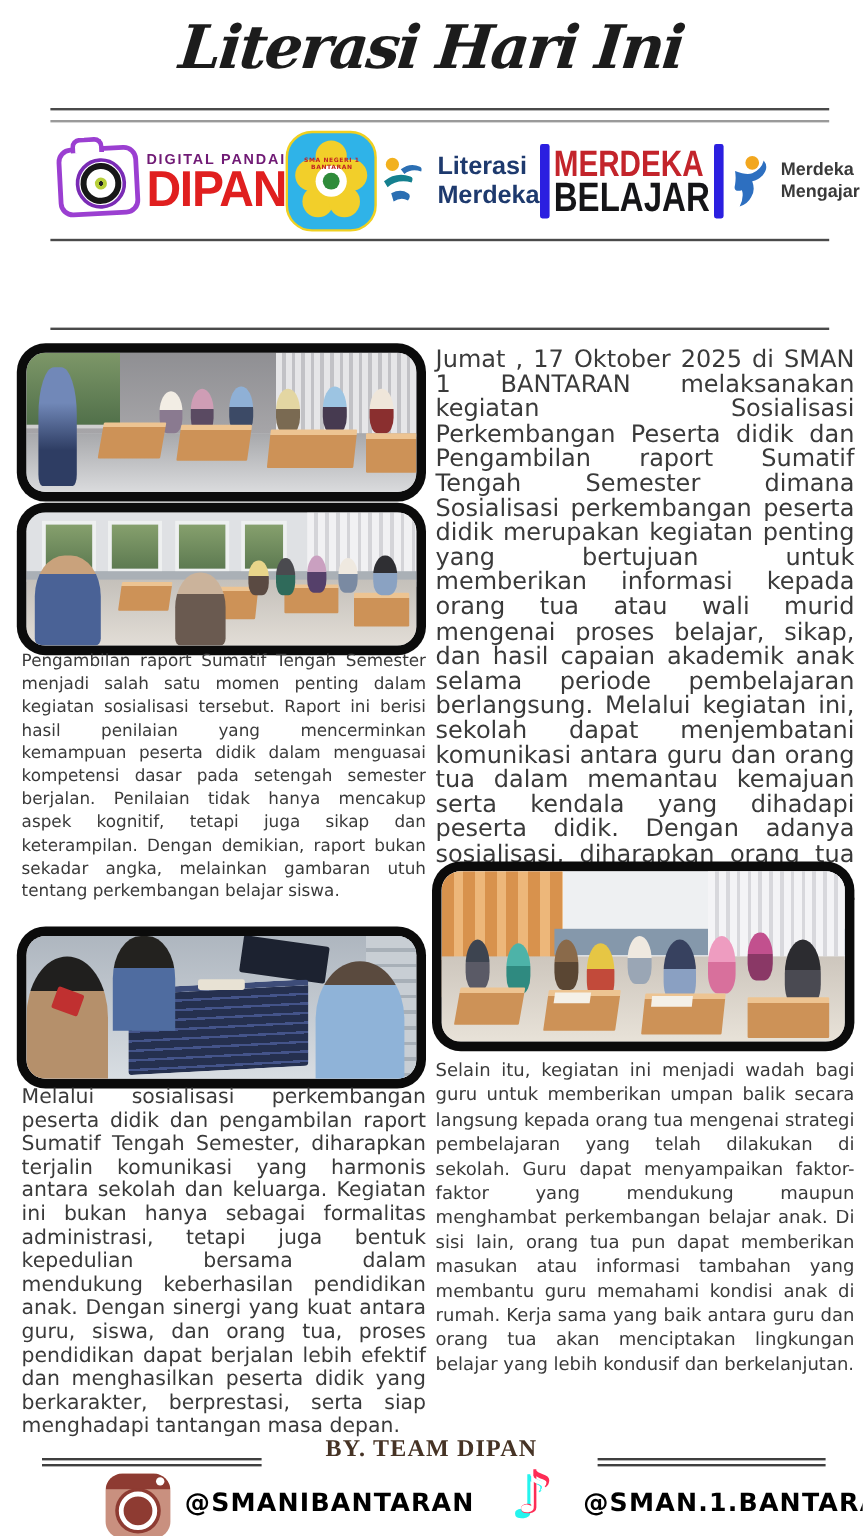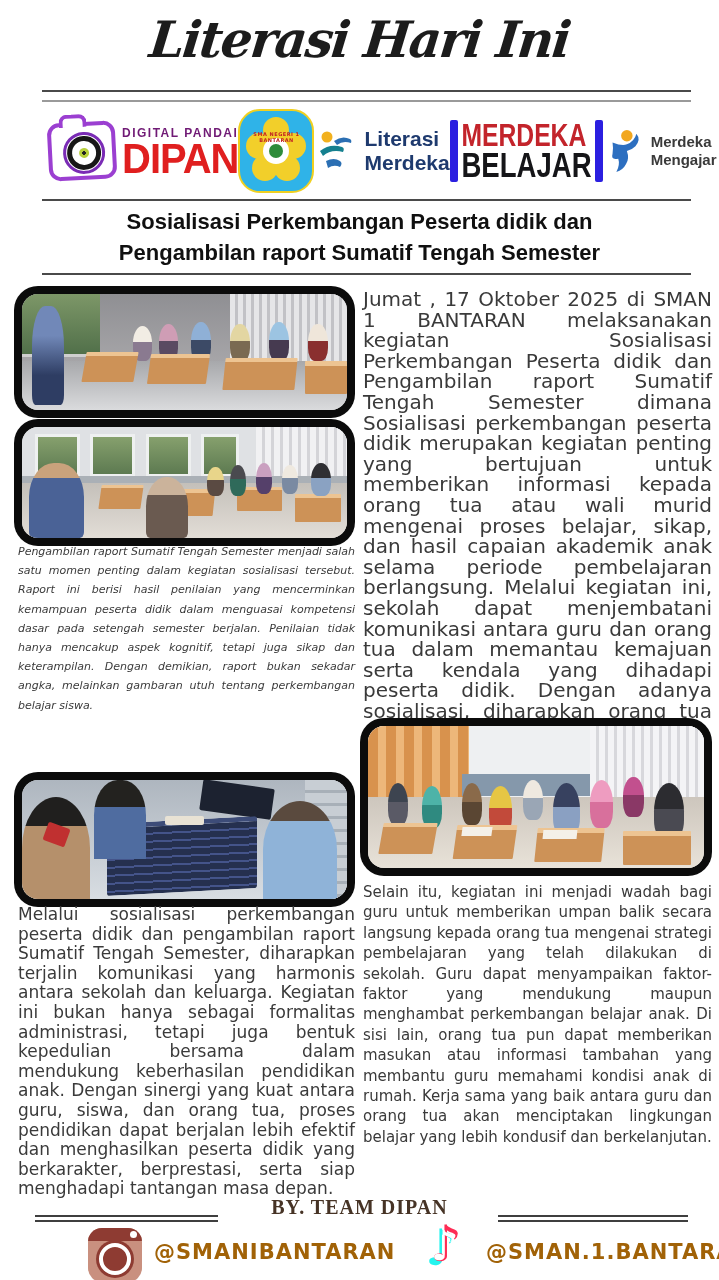--- a/index.html
+++ b/index.html
@@ -59,37 +59,37 @@
     color:#101010;}
 
   
   .frame{position:absolute;background:#0b0b0b;border-radius:24px;padding:8px;box-sizing:border-box;}
   .photo{position:relative;width:100%;height:100%;border-radius:16px;overflow:hidden;background:#cfd0d2;}
   .photo div{position:absolute;}
   .desk{background:linear-gradient(180deg,#edc492 14%,#cd9257 14%);border-radius:1px;}
 
   
   .par{position:absolute;text-align:justify;color:#3a3a3a;}
-  .parA{font-size:11px;line-height:19.2px;font-style:italic;}
+  .parA{font-size:14px;line-height:19.2px;}
   .parB{font-size:17px;line-height:19.6px;}
   .parC{font-size:20px;line-height:20.6px;}
   .parD{font-size:15px;line-height:20.4px;}
 
   
   .byline{position:absolute;top:1196px;left:0;width:719px;text-align:center;
     font-family:"Liberation Serif", serif;font-weight:900;font-size:20px;
     letter-spacing:1px;color:#463325;}
   .dbl{position:absolute;height:3px;border-top:2px solid #3f3f3f;border-bottom:2px solid #3f3f3f;}
   .ig{position:absolute;top:1228px;left:88px;width:54px;height:54px;border-radius:14px;
     background:#c9907f;overflow:hidden;}
   .ig-top{position:absolute;top:0;left:0;right:0;height:13px;background:#8e3b32;}
   .ig-dot{position:absolute;top:3px;right:5px;width:7px;height:7px;border-radius:50%;background:#fff;}
   .ig-lens{position:absolute;top:15px;left:11px;width:24px;height:24px;border-radius:50%;
     background:#8e3b32;border:4px solid #fff;box-shadow:0 0 0 3px #8e3b32;}
-  .handle{position:absolute;font-weight:800;font-size:21px;letter-spacing:1px;color:#a16207;}
+  .handle{position:absolute;font-weight:800;font-size:21px;letter-spacing:1px;color:#000000;}
   .tt{position:absolute;top:1218px;left:428px;width:56px;height:62px;}
   .tt span{position:absolute;left:0;top:0;font-weight:700;font-size:50px;line-height:56px;
     font-family:"DejaVu Sans", sans-serif;}
   .tt .c{color:#25f4ee;transform:translate(-3px,2px);}
   .tt .p{color:#fe2c55;transform:translate(2px,-2px);}
   .tt .w{color:#ffffff;transform:scale(0.82);transform-origin:center;}
 </style>
 </head>
 <body>
 
@@ -155,24 +155,20 @@
       </svg>
       <div class="mm-text">
         <div>Merdeka</div>
         <div>Mengajar</div>
       </div>
     </div>
   </div>
 
   <div class="rule" style="top:199px;"></div>
 
-  <div class="headline">
-    <div>Sosialisasi Perkembangan Peserta didik dan</div>
-    <div>Pengambilan raport Sumatif Tengah Semester</div>
-  </div>
   <div class="rule" style="top:273px;"></div>
 
   <div class="frame" style="left:14px;top:286px;width:341px;height:132px;">
     <div class="photo">
       <div style="left:0;top:0;right:0;height:58%;background:linear-gradient(180deg,#8f8f93,#a6a5a8);"></div>
       <div style="right:0;top:0;width:36%;height:60%;background:repeating-linear-gradient(90deg,#e6e6e8 0 5px,#c2c2c6 5px 8px);"></div>
       <div style="left:0;top:0;width:24%;height:52%;background:linear-gradient(180deg,#7d9768,#51704a);border-bottom:3px solid #cfcfcf;"></div>
       <div style="left:0;right:0;bottom:0;height:42%;background:linear-gradient(180deg,#a7a8ab,#dadbdd);"></div>
       <div style="left:3%;top:10%;width:10%;height:86%;background:linear-gradient(180deg,#7188b8 30%,#2e3d63 70%);border-radius:40% 40% 10% 10%;"></div>
       <div style="left:34%;top:28%;width:6%;height:30%;border-radius:50% 50% 35% 35%;background:linear-gradient(180deg,#f2ede4 45%,#8a7a90 45%);"></div>

